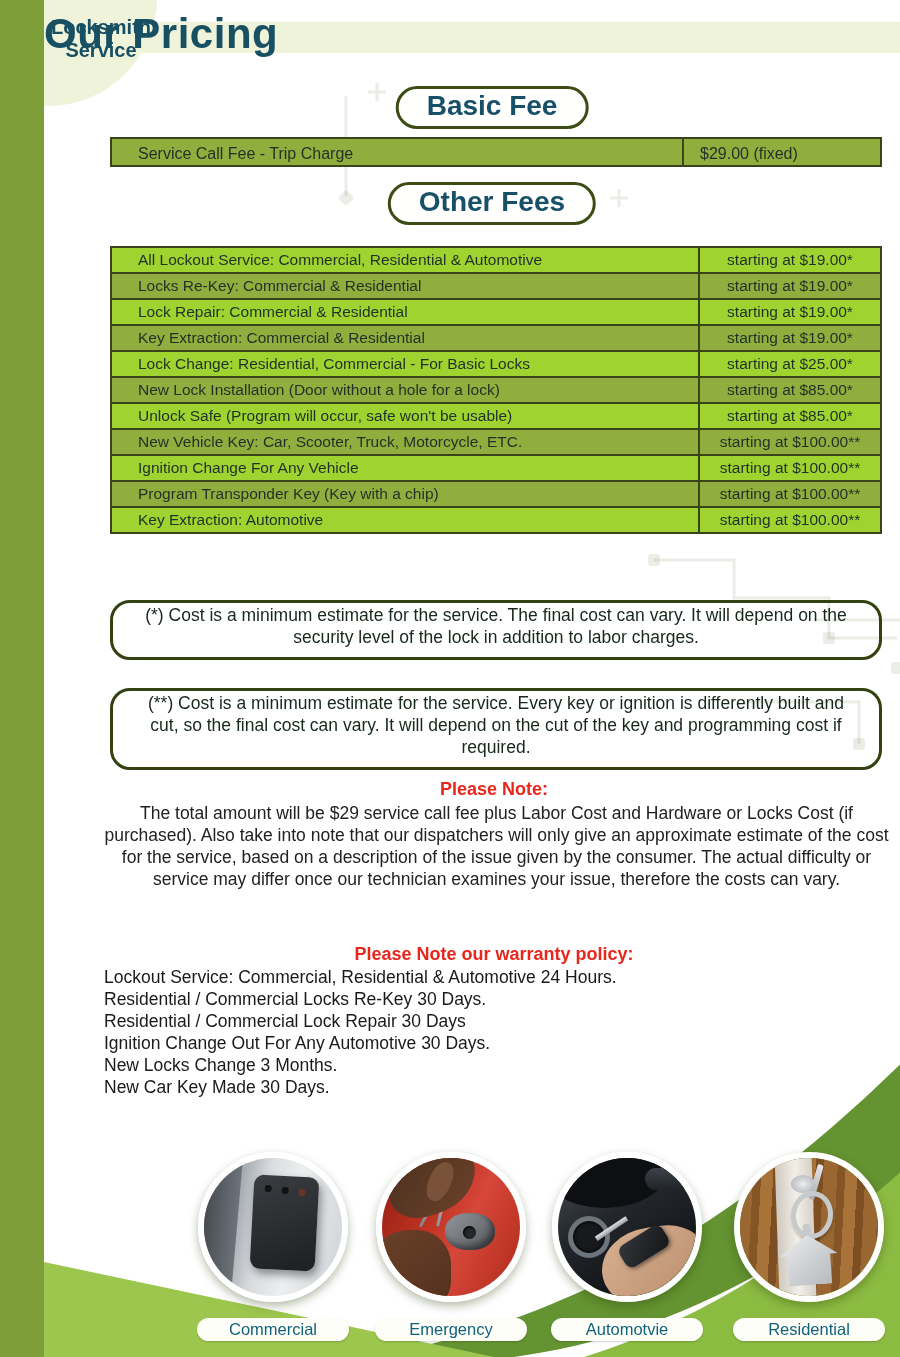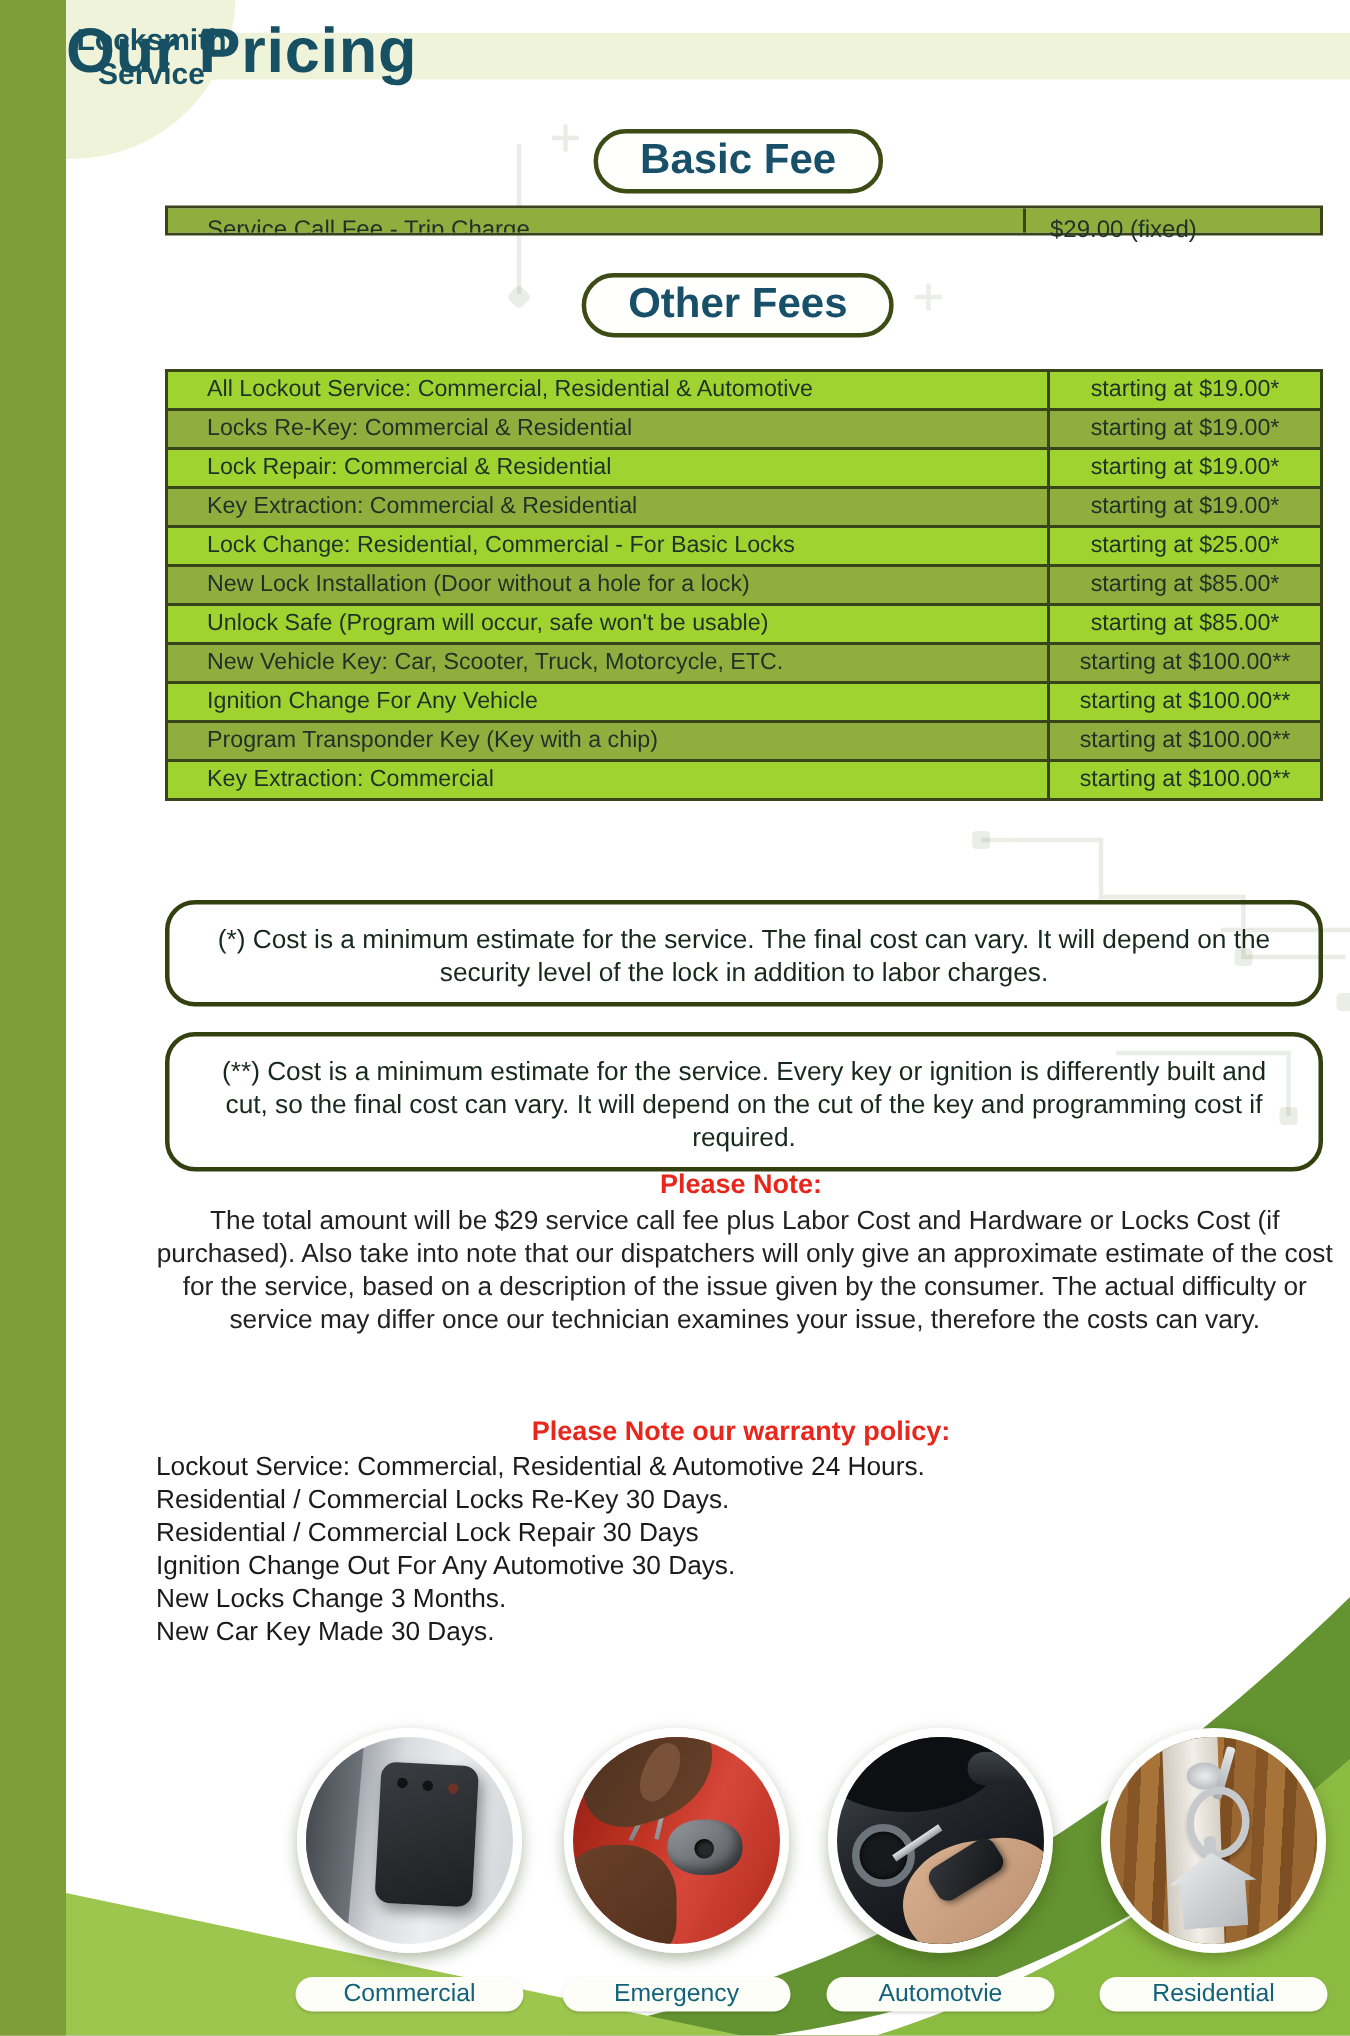--- a/index.html
+++ b/index.html
@@ -24,34 +24,34 @@
   .heading-pill{position:absolute;left:50%;transform:translateX(-51%);
     background:#fffffd;border:3px solid #3c4c14;border-radius:23px;
     padding:1px 28px 4px;font-weight:bold;font-size:28px;color:#175068;
     white-space:nowrap;}
   #basic-pill{top:86px;}
   #other-pill{top:182px;}
   
   .fee-table{position:absolute;left:66px;width:772px;border:2px solid #3a441a;
     box-sizing:border-box;}
   #basic-table{top:137px;}
-  #basic-table .fee-row{height:16px;line-height:30px;background:#8fae3d;}
+  #basic-table .fee-row{height:26px;line-height:30px;background:#8fae3d;}
   #other-table{top:246px;}
   .fee-row{display:flex;height:24px;line-height:24px;font-size:15.5px;color:#1e3228;}
   #other-table .fee-row{border-bottom:2px solid #3a441a;}
   #other-table .fee-row:last-child{border-bottom:none;}
   .row-bright{background:#9fd32f;}
   .row-olive{background:#8fae3d;}
   .svc-cell{flex:1;padding-left:26px;overflow:hidden;white-space:nowrap;}
   .price-cell{width:180px;border-left:2px solid #3a441a;text-align:center;}
   #basic-table .svc-cell{font-size:16px;}
   #basic-table .price-cell{text-align:left;padding-left:16px;font-size:16px;}
   
   .note-box{position:absolute;left:66px;width:772px;box-sizing:border-box;
-    border:3px solid #334111;border-radius:20px;padding:12px 24px 9px;
+    border:3px solid #334111;border-radius:20px;padding:1px 24px 9px;
     text-align:center;font-size:17.5px;line-height:22px;color:#17281c;}
   #note1{top:600px;}
   #note2{top:688px;}
   
   .red-heading{position:absolute;left:0;width:900px;text-align:center;
     font-weight:bold;font-size:18px;color:#e8261b;}
   #please-note-heading{top:779px;}
   #warranty-heading{top:944px;}
   .body-par{position:absolute;left:60px;width:785px;text-align:center;
     font-size:17.5px;line-height:22px;color:#222222;}
@@ -217,21 +217,21 @@
     </div>
     <div class="fee-row row-bright">
       <div class="svc-cell">Ignition Change For Any Vehicle</div>
       <div class="price-cell">starting at $100.00**</div>
     </div>
     <div class="fee-row row-olive">
       <div class="svc-cell">Program Transponder Key (Key with a chip)</div>
       <div class="price-cell">starting at $100.00**</div>
     </div>
     <div class="fee-row row-bright">
-      <div class="svc-cell">Key Extraction: Commercial</div>
+      <div class="svc-cell">Key Extraction: Automotive</div>
       <div class="price-cell">starting at $100.00**</div>
     </div>
   </div>
 
   <div class="note-box" id="note1">(*) Cost is a minimum estimate for the service. The final cost can vary. It will depend on the security level of the lock in addition to labor charges.</div>
   <div class="note-box" id="note2">(**) Cost is a minimum estimate for the service. Every key or ignition is differently built and cut, so the final cost can vary. It will depend on the cut of the key and programming cost if required.</div>
 
   <div class="red-heading" id="please-note-heading">Please Note:</div>
   <div class="body-par" id="please-note-body">The total amount will be $29 service call fee plus Labor Cost and Hardware or Locks Cost (if purchased). Also take into note that our dispatchers will only give an approximate estimate of the cost for the service, based on a description of the issue given by the consumer. The actual difficulty or service may differ once our technician examines your issue, therefore the costs can vary.</div>
 

